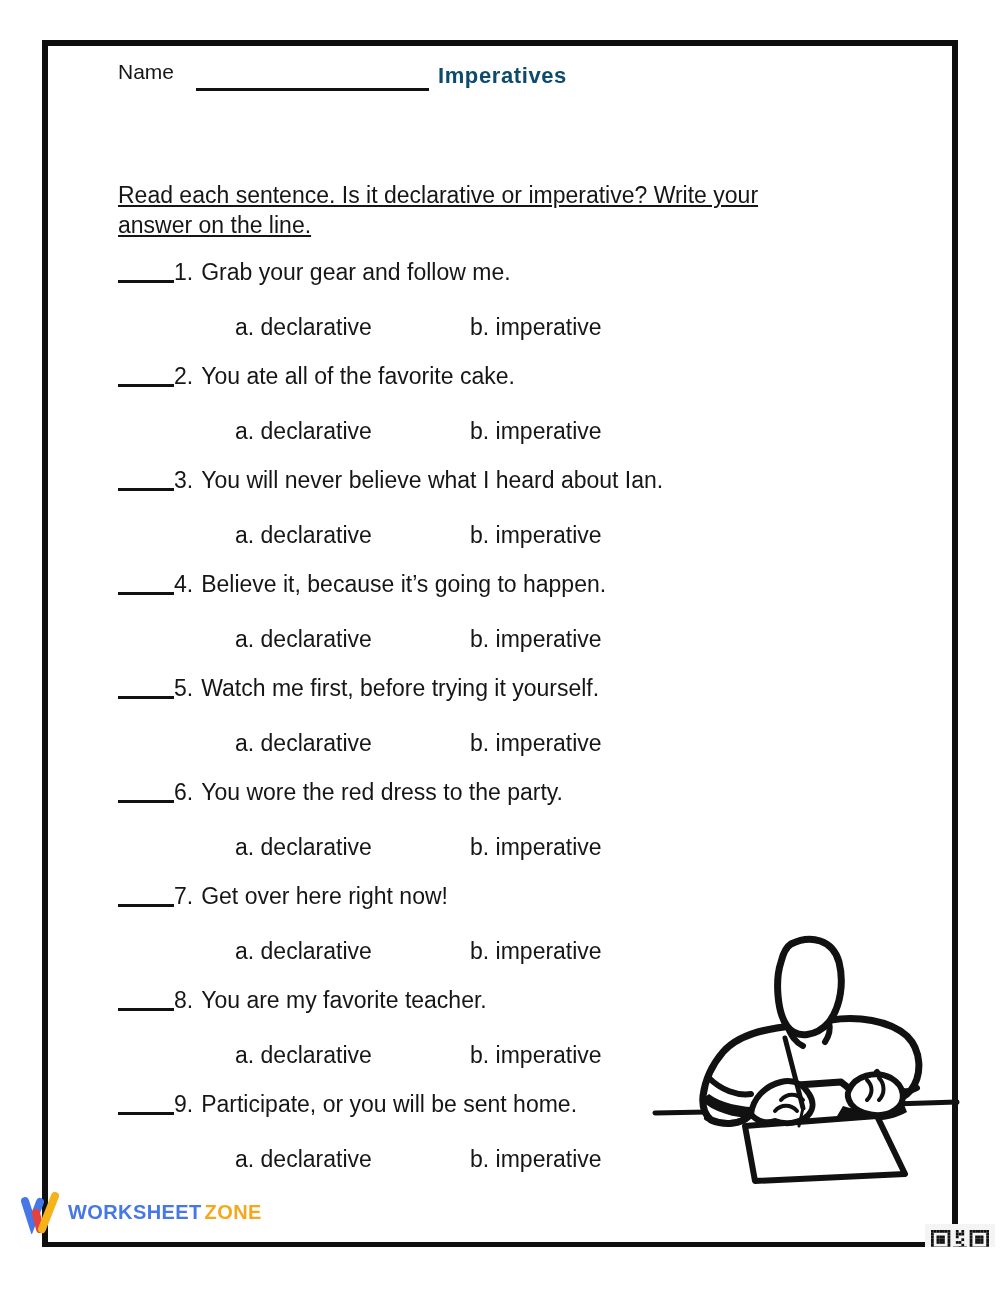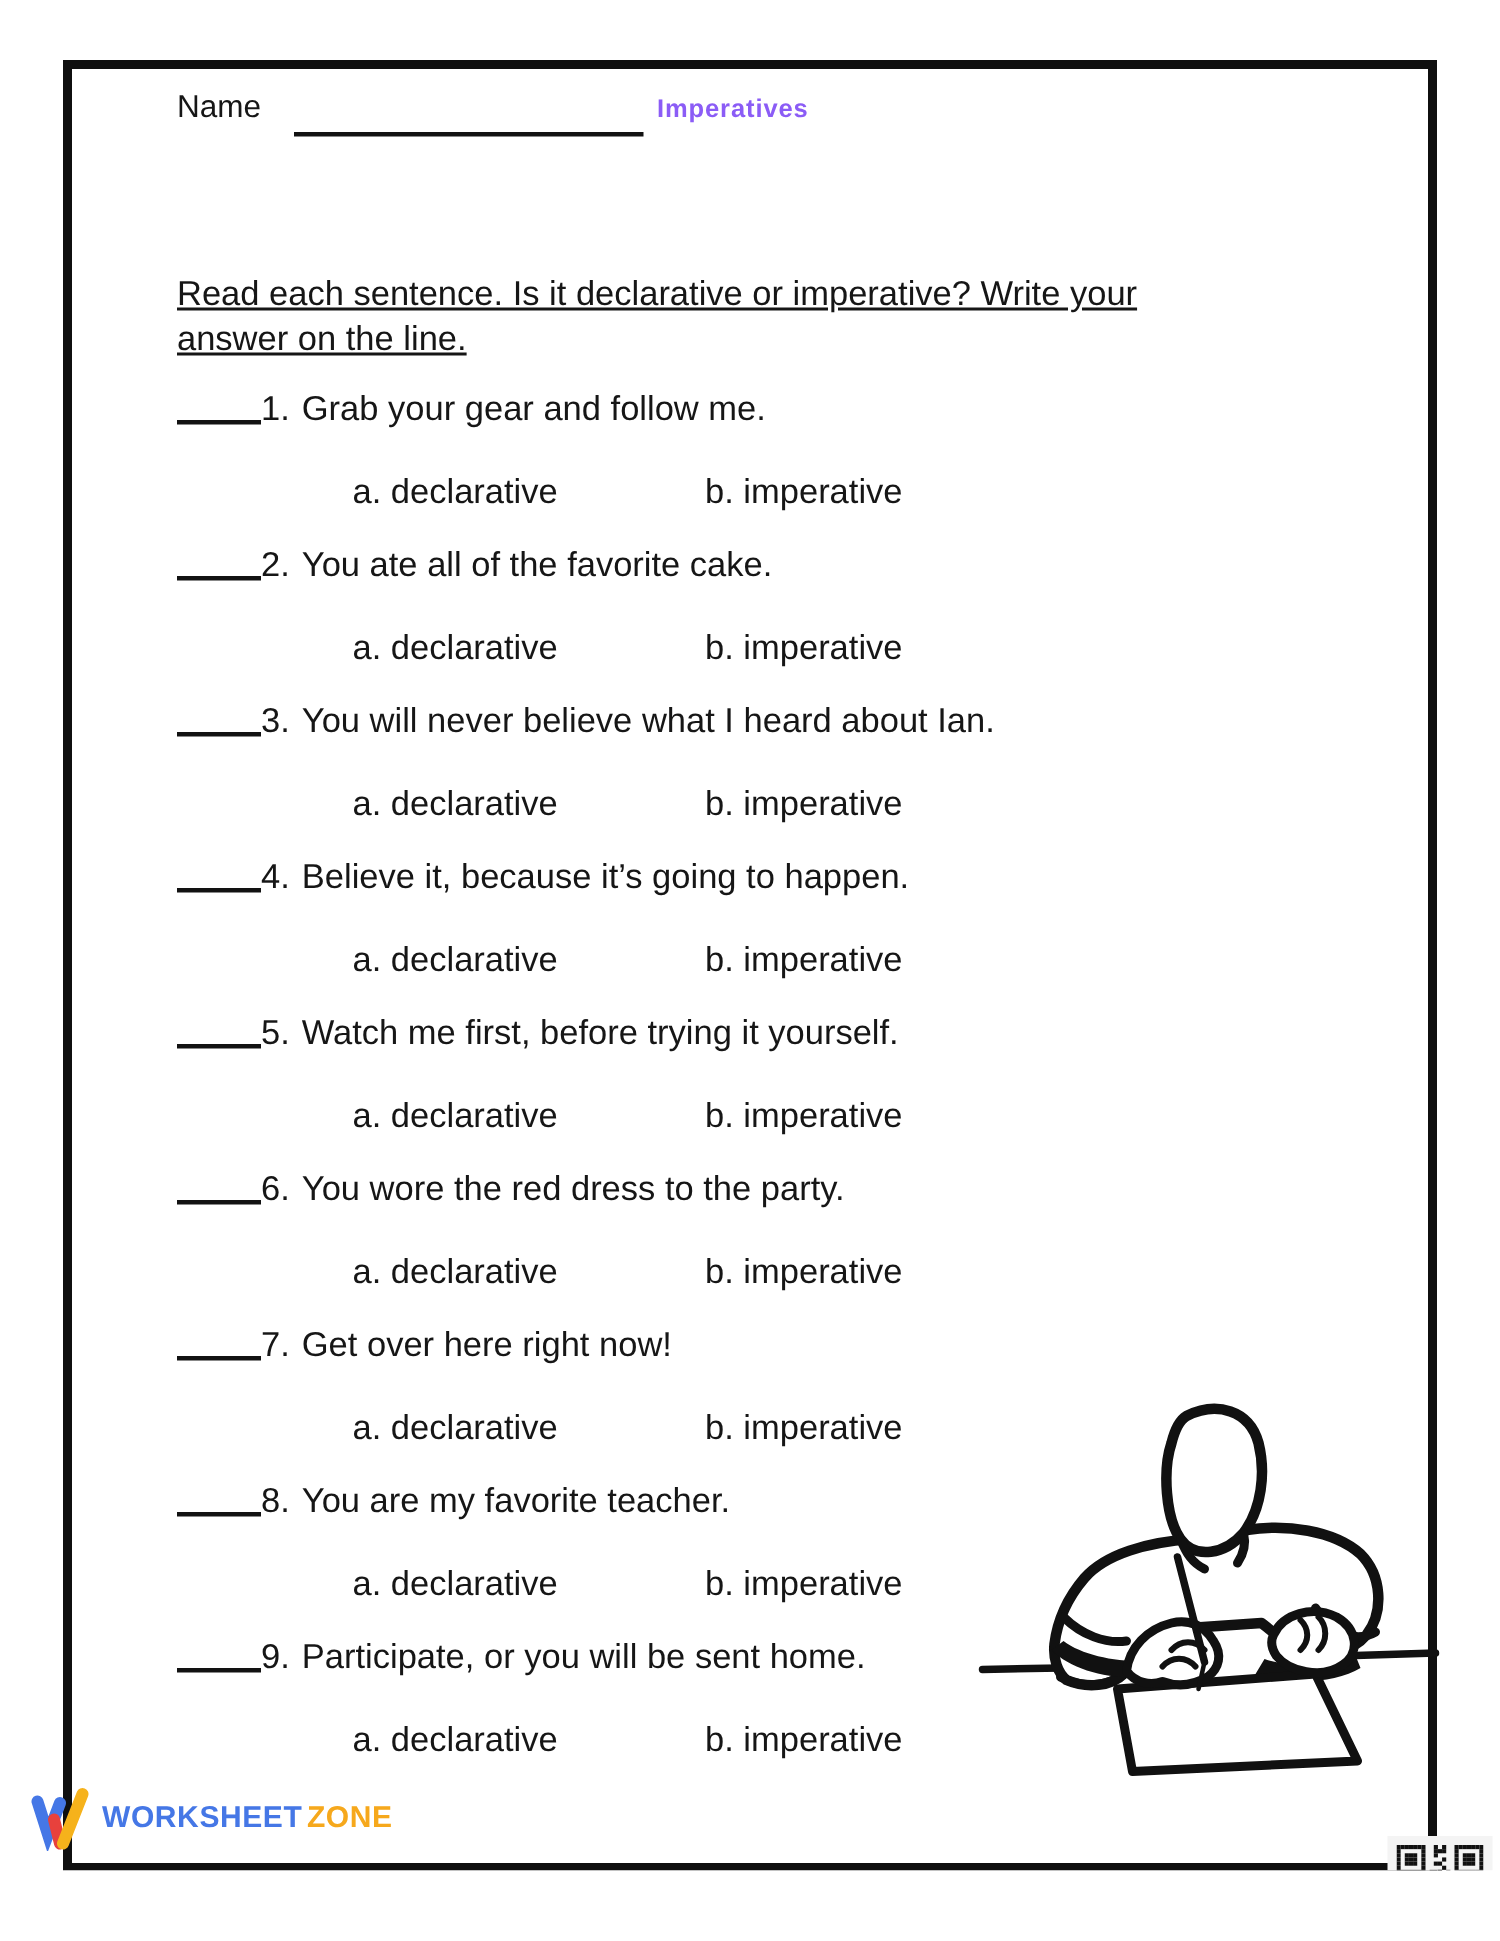--- a/index.html
+++ b/index.html
@@ -7,22 +7,22 @@
     position:relative; width:1000px; height:1247px; background:#ffffff;
     font-family:"Liberation Sans", sans-serif; color:#161616; overflow:hidden;
   }
   .frame {
     position:absolute; left:42px; top:40px; width:916px; height:1208px;
     border:6px solid #0f0f0f; box-sizing:border-box;
   }
   .name-label { position:absolute; left:118px; top:60px; font-size:21px; }
   .name-line  { position:absolute; left:196px; top:66px; width:233px; height:22px;
                 border-bottom:3px solid #121212; }
-  .topic-label{ position:absolute; left:438px; top:63px; font-size:17px; font-weight:bold;
-                color:#8b5cf6; letter-spacing:0.6px; }
+  .topic-label{ position:absolute; left:438px; top:63px; font-size:22px; font-weight:bold;
+                color:#0c4a6e; letter-spacing:0.6px; }
   .page-title { position:absolute; left:118px; top:118px; width:800px; text-align:center;
                 font-size:32px; font-weight:bold; letter-spacing:-0.2px; color:#111; }
   .instructions { position:absolute; left:118px; top:180px; font-size:23px; line-height:30px;text-decoration:underline; }
   .questions { position:absolute; left:118px; top:257px; width:810px; }
   .question-row { font-size:23px; line-height:30px; margin-bottom:25px; white-space:nowrap; }
   .blank { display:inline-block; width:56px; height:20px; border-bottom:3px solid #121212;
            margin-bottom:-3px; }
   .q-number { margin-right:8px; }
   .options-row { font-size:23px; line-height:30px; margin-bottom:19px; padding-left:117px;
                  white-space:nowrap; }

